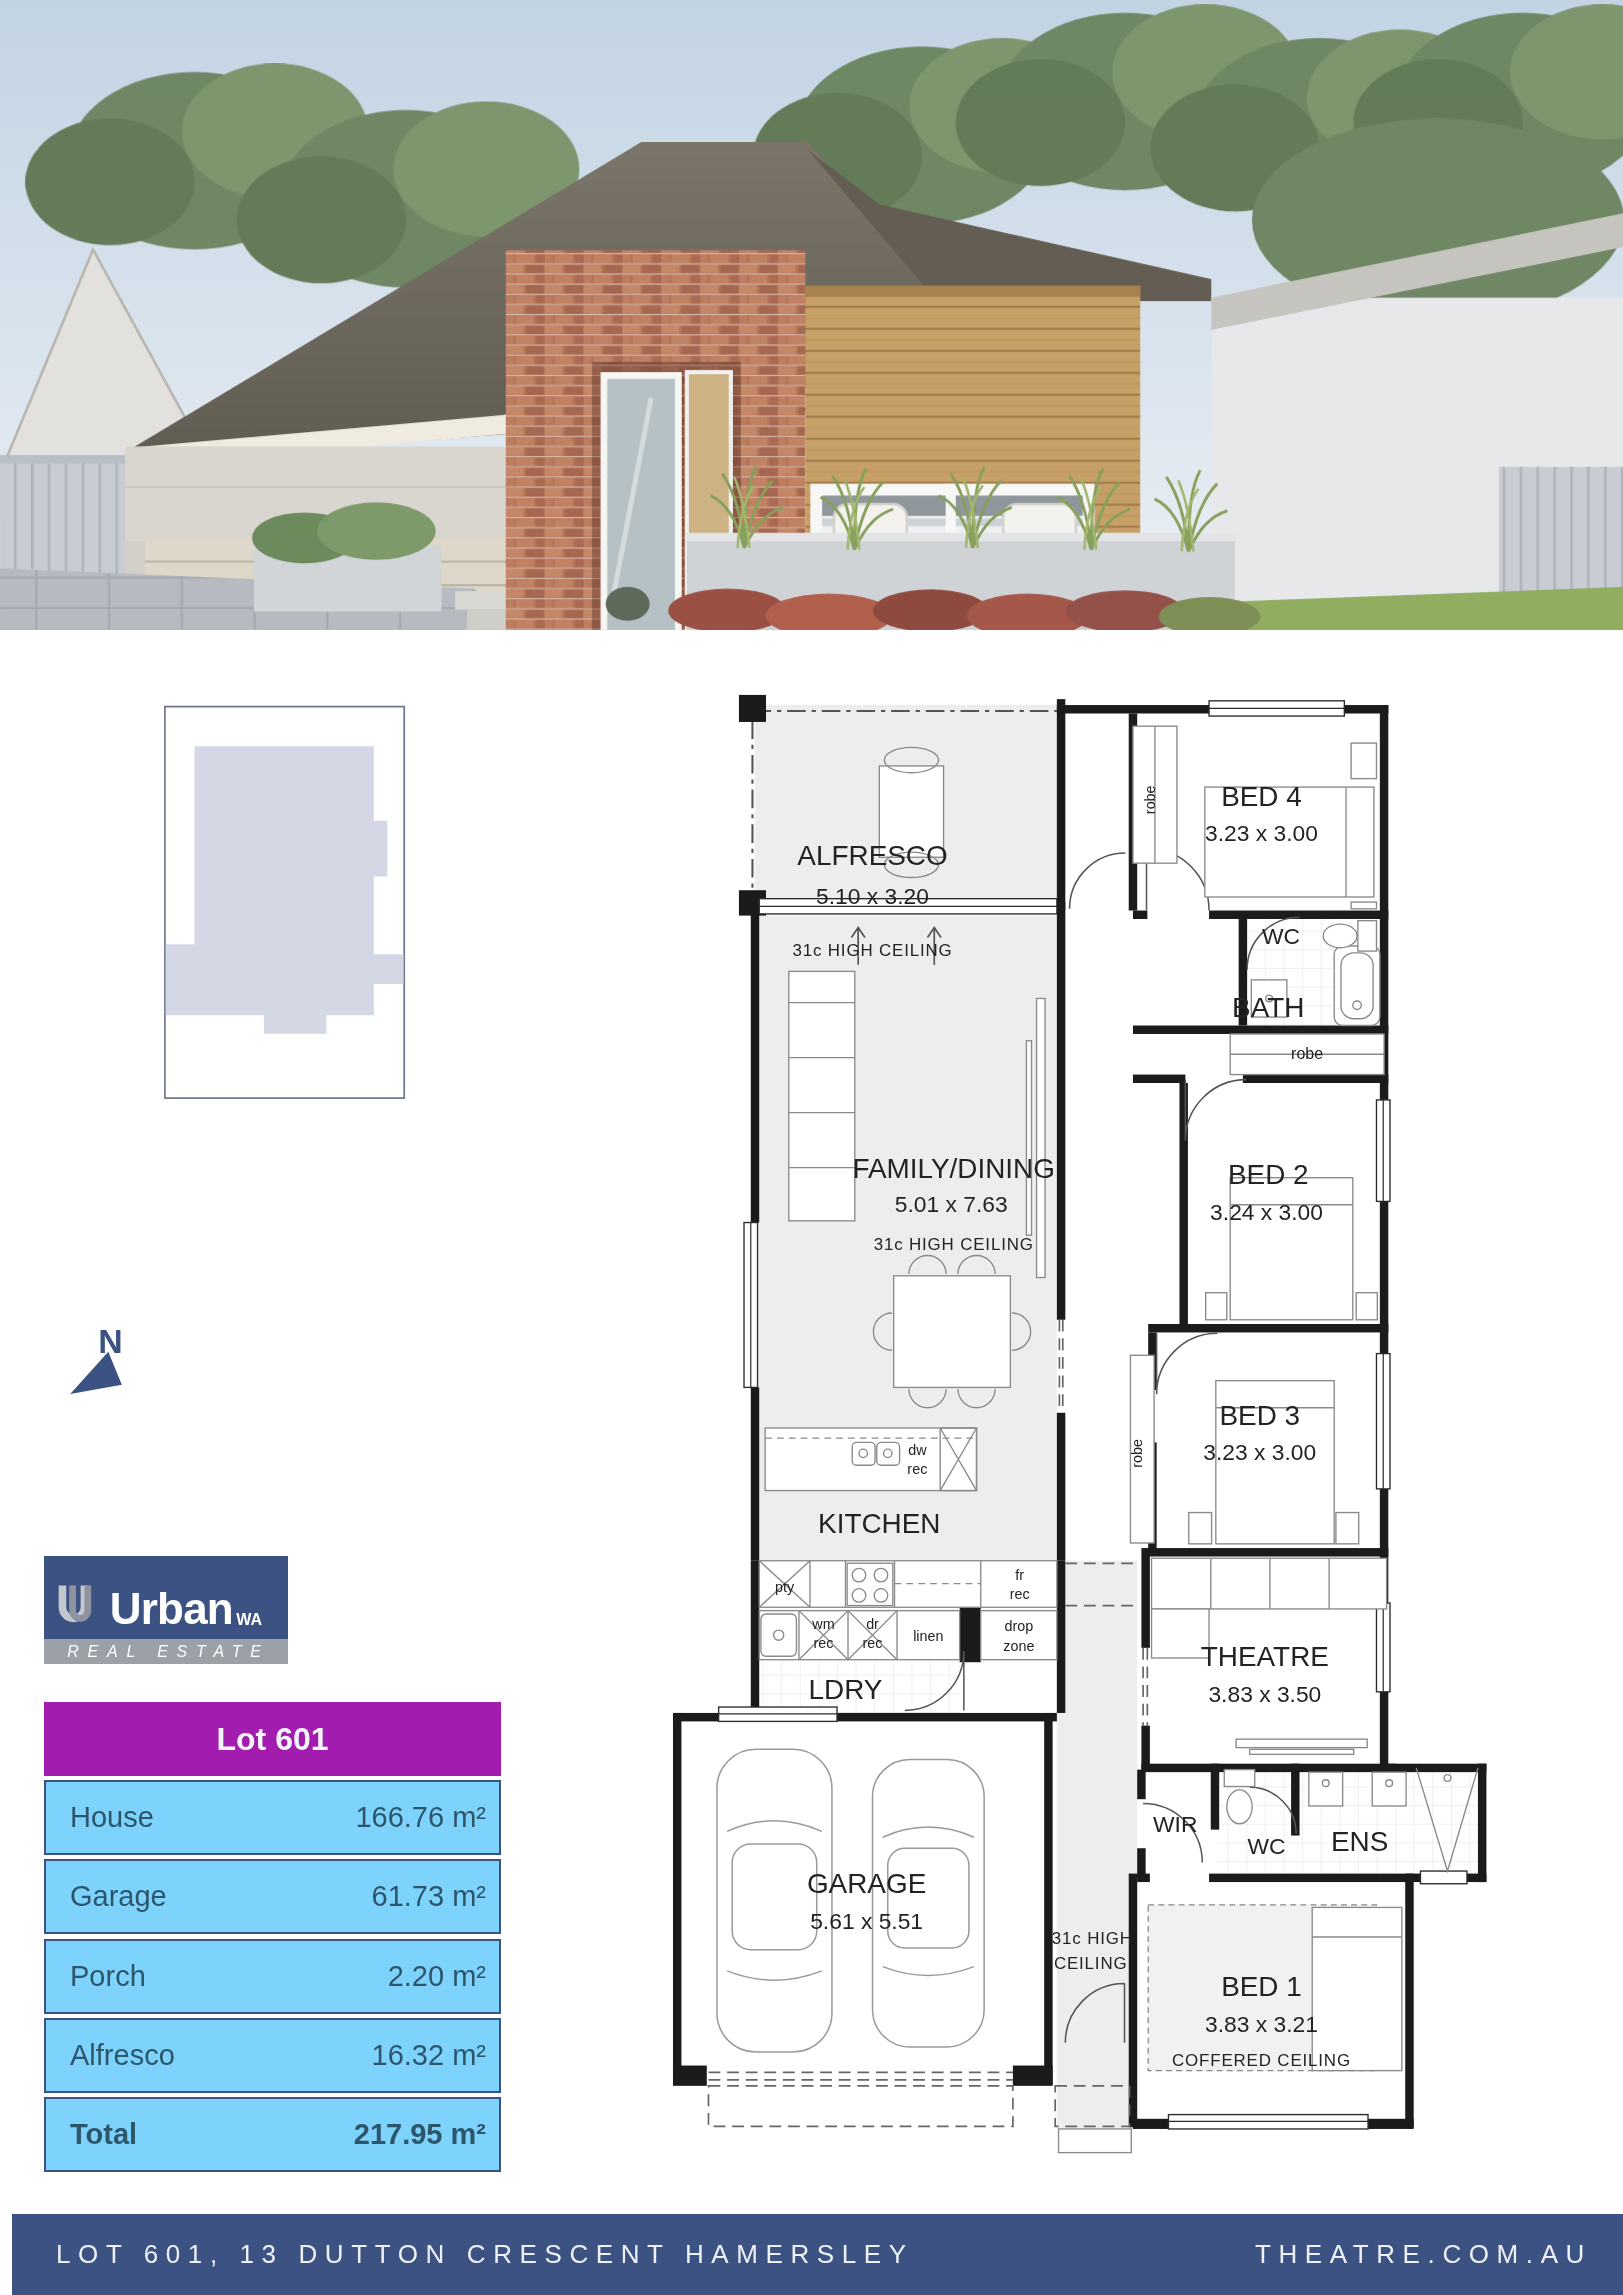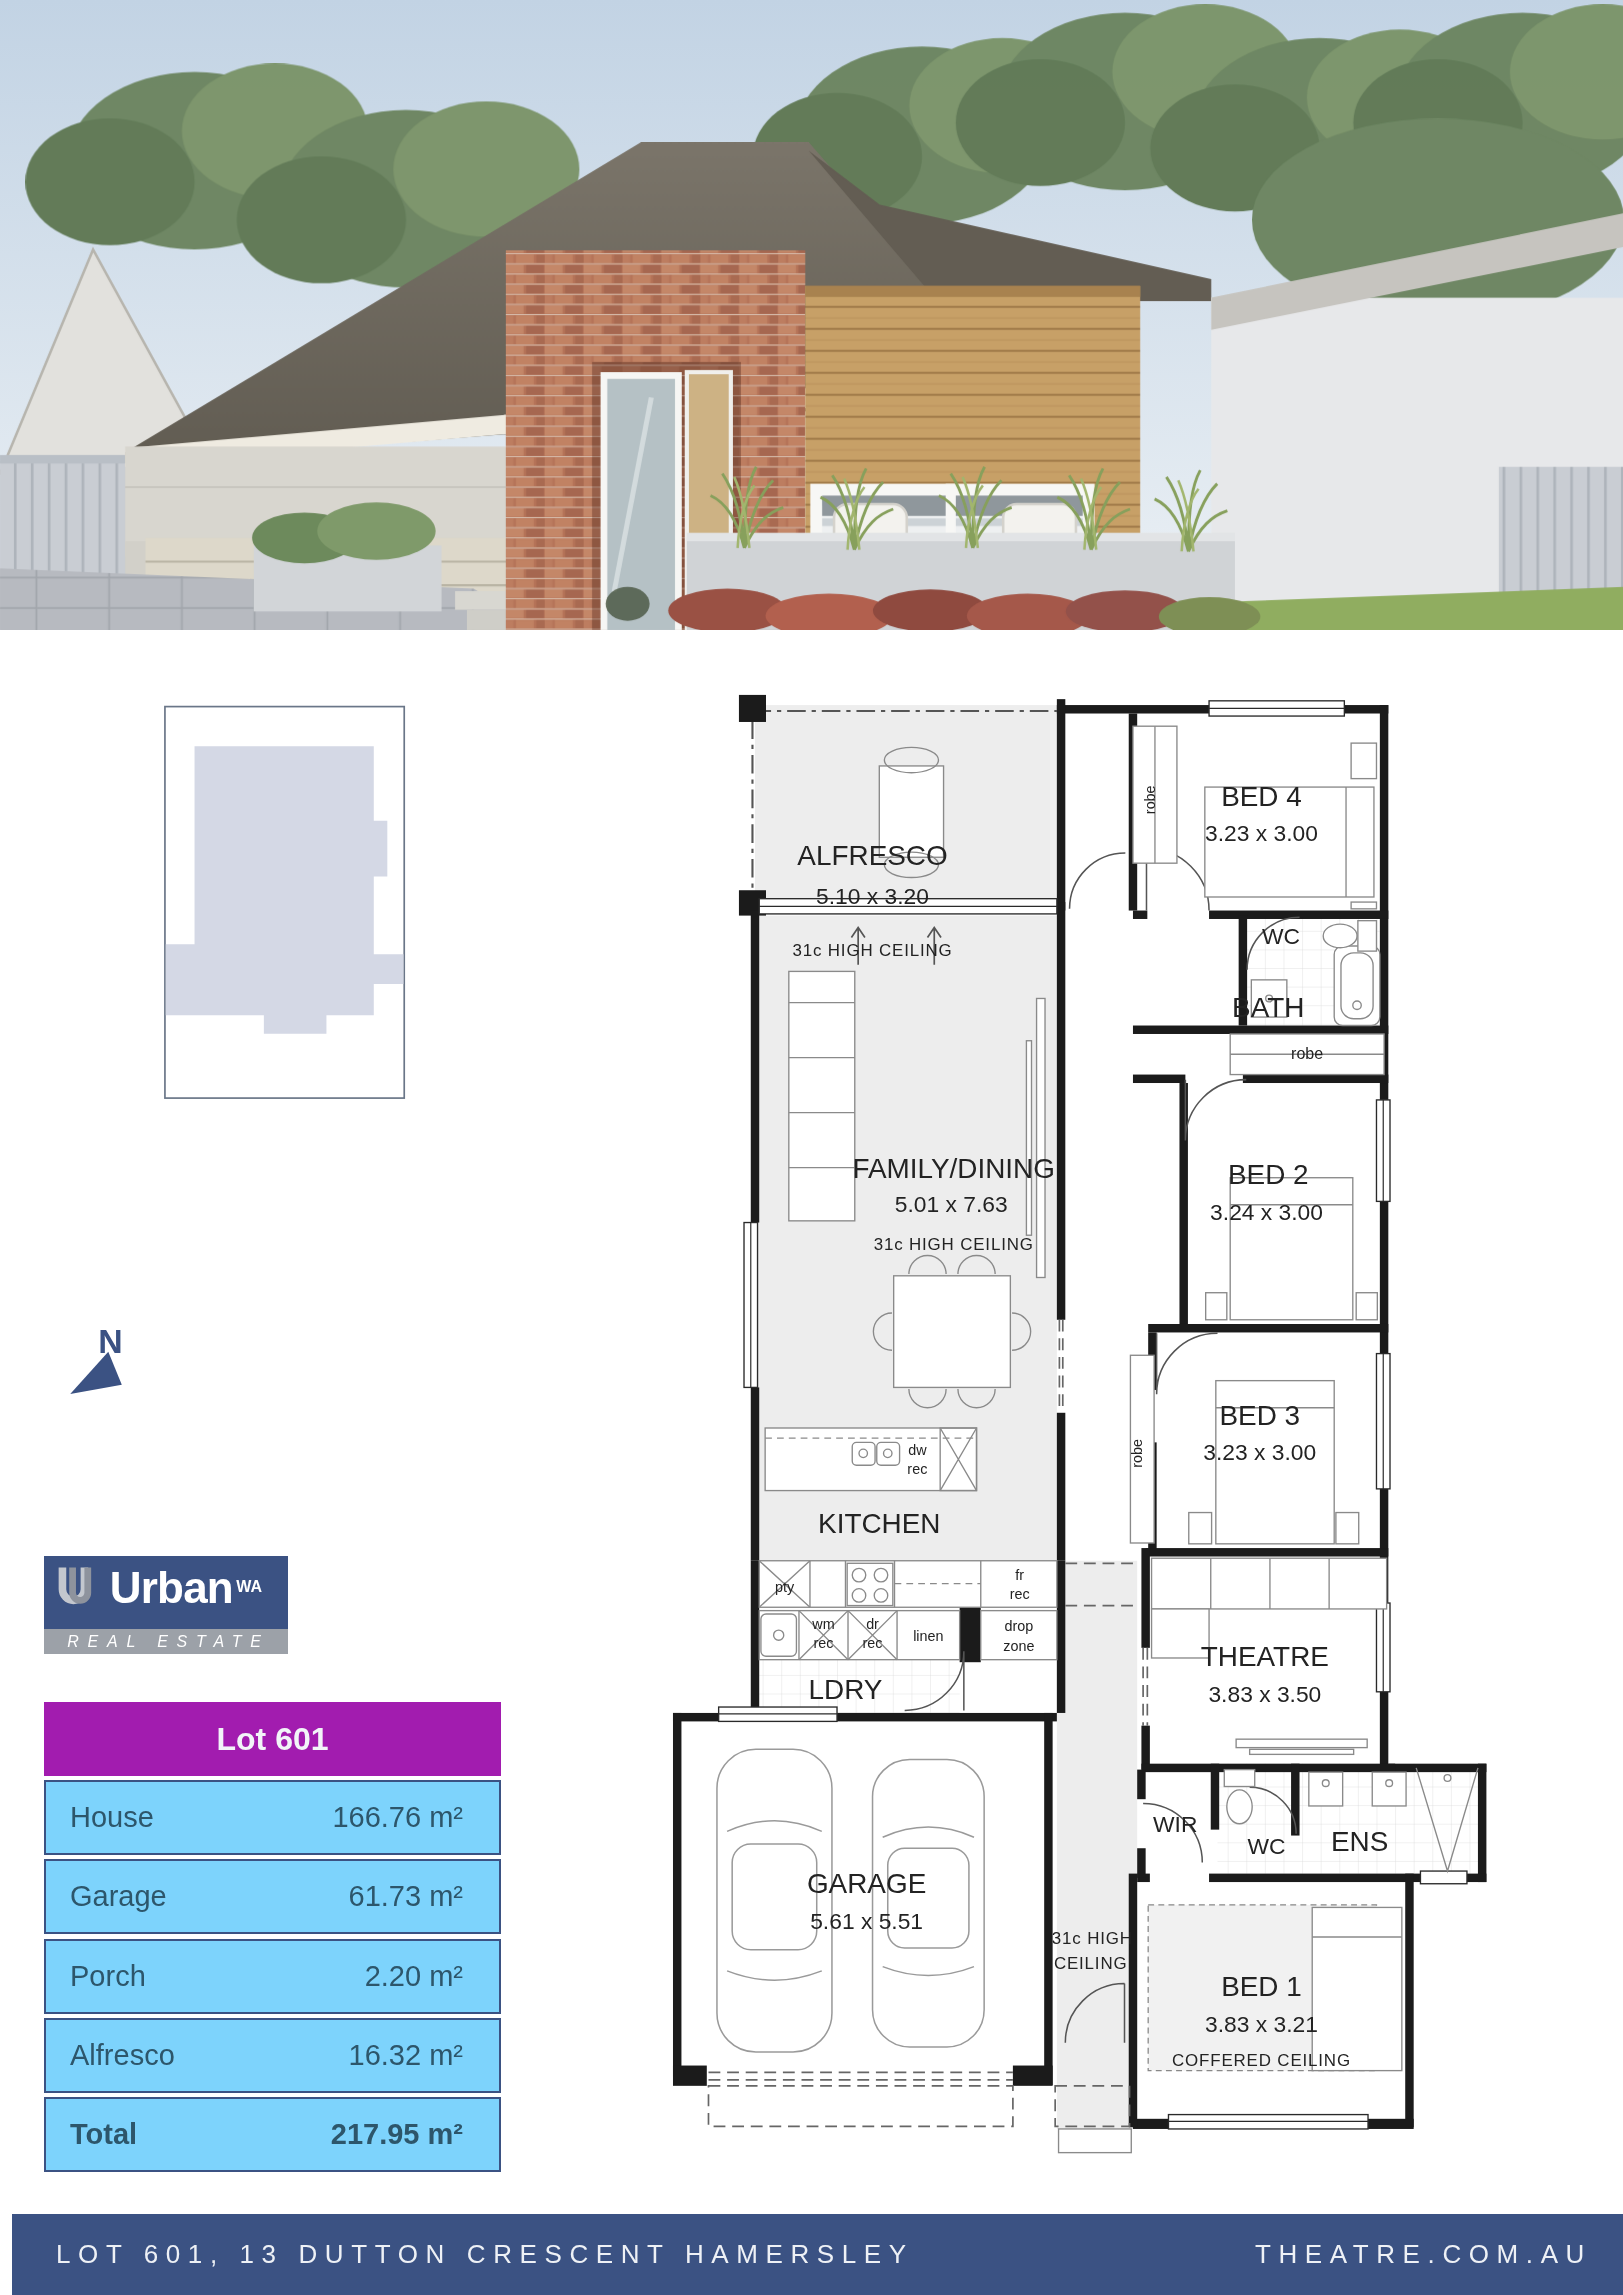--- a/index.html
+++ b/index.html
@@ -7,25 +7,25 @@
         font-family:"Liberation Sans",sans-serif;}
   .abs{position:absolute;}
   
   #areas-table{left:44px;top:1702px;width:457px;}
   .tbl-header{height:74px;background:#a21caf;color:#f2f4f8;font-size:32px;font-weight:bold;
               display:flex;align-items:center;justify-content:center;}
   .tbl-row{height:71px;background:#7dd3fc;border:2.5px solid #3b5283;margin-top:4.2px;
            display:flex;align-items:center;justify-content:space-between;
            font-size:29px;color:#2d566b;}
   .tbl-row .lbl{padding-left:24px;}
-  .tbl-row .val{padding-right:36px;}
+  .tbl-row .val{padding-right:13px;}
   .tbl-row.total{font-weight:bold;}
   
   #logo{left:44px;top:1556px;width:244px;}
-  .logo-top{height:73px;background:#3b5283;display:flex;align-items:center;padding:0 0 8.5px 10px;box-sizing:border-box;}
+  .logo-top{height:83px;background:#3b5283;display:flex;align-items:flex-end;padding:0 0 8.5px 10px;box-sizing:border-box;}
   .logo-word{color:#ffffff;font-size:44px;font-weight:bold;line-height:1;letter-spacing:-0.8px;margin-left:6.8px;}
   .logo-wa{color:#ffffff;font-size:16px;font-weight:bold;margin-left:3.4px;line-height:1;padding-bottom:2.5px;}
   .logo-bar{height:25px;background:#9ca1a8;color:#ffffff;font-size:16px;letter-spacing:0.55em;
             display:flex;align-items:center;justify-content:center;padding-left:5px;font-style:italic;}
   
   #footer{left:12px;top:2214px;width:1624px;height:81px;background:#3b5283;
           display:flex;align-items:center;justify-content:space-between;
           padding:0 44px;box-sizing:border-box;}
   #footer span{color:#eef1f6;font-size:26px;letter-spacing:7.6px;}
   

